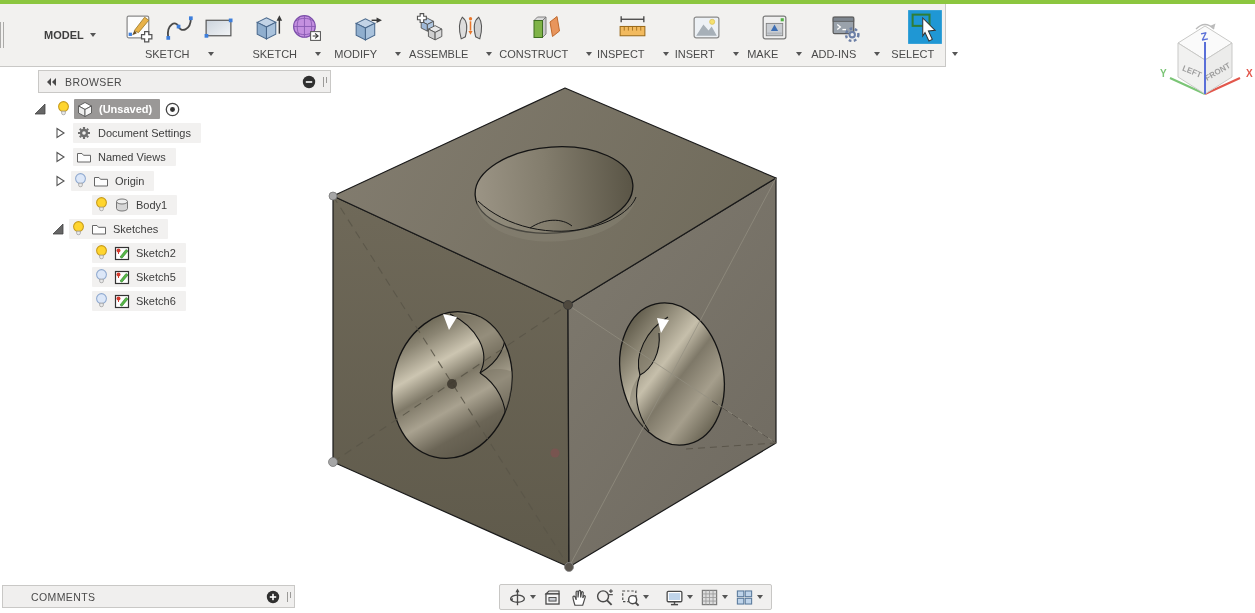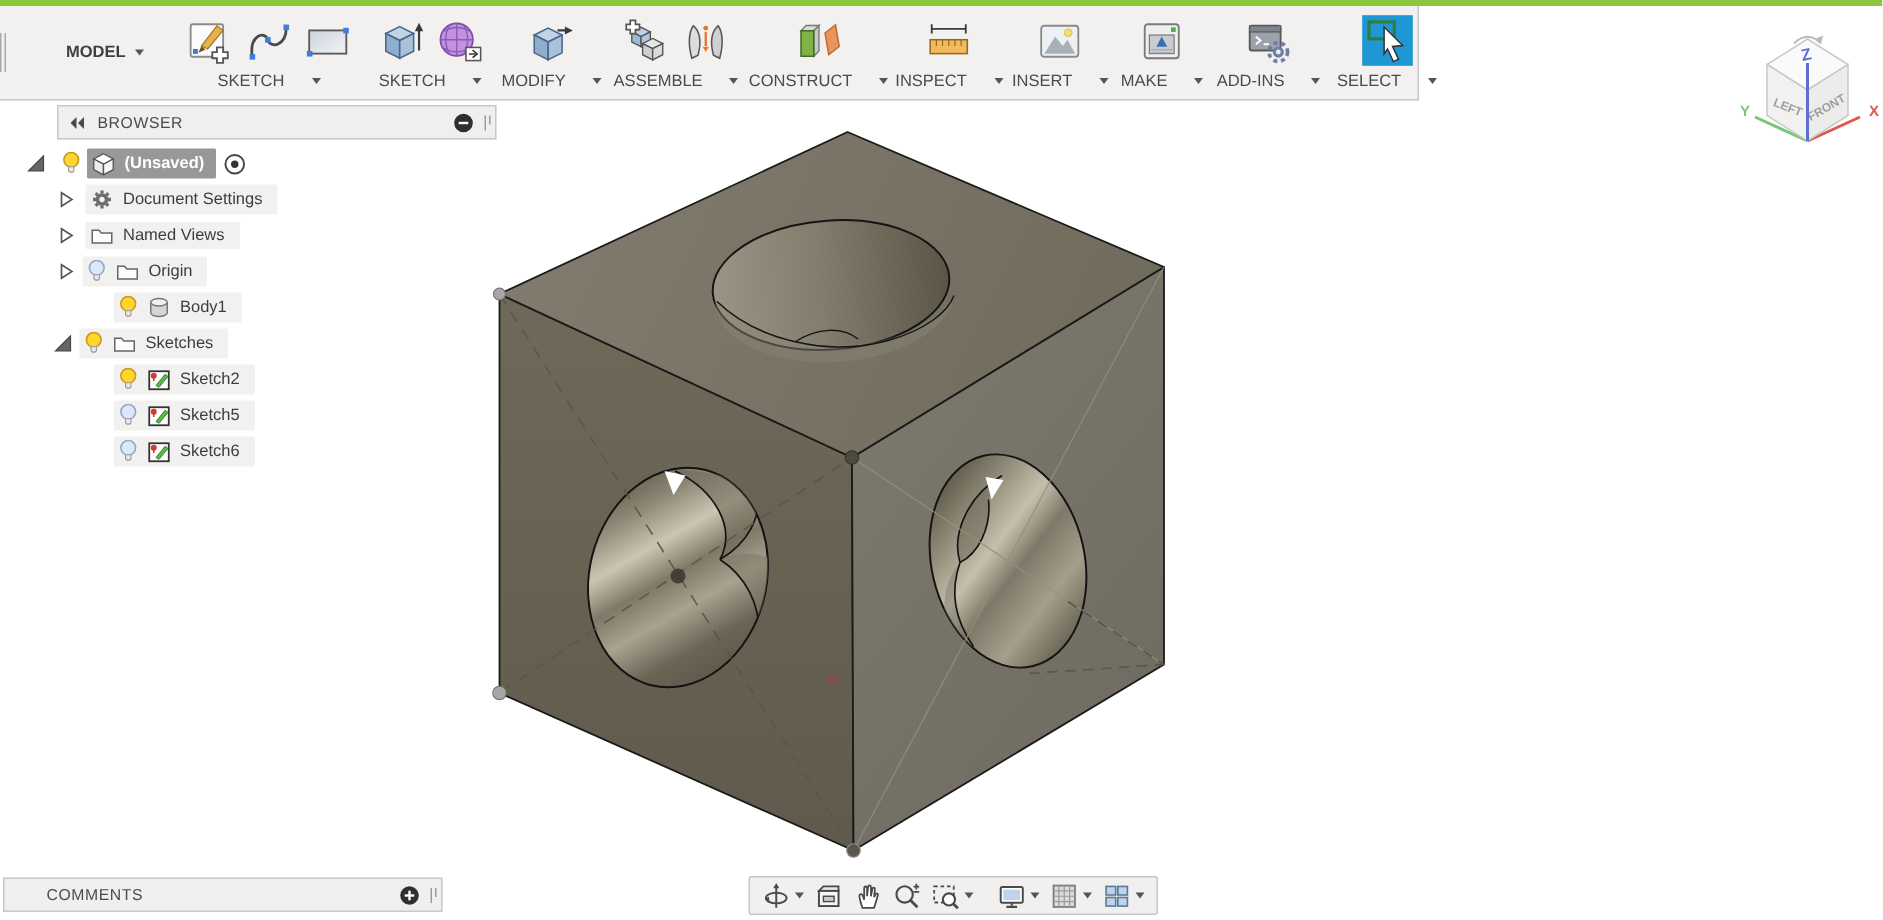--- a/index.html
+++ b/index.html
@@ -38,21 +38,21 @@
     position:absolute; height:23px; background:#F0EFEE; border:1px solid #C9C8C6;
     display:flex; align-items:center; font-size:10.5px; color:#4A4A4A; letter-spacing:.4px;
   }
   .browser-header { left:2px; top:70px; width:293px;margin-left:36px; }
   .comments-header { left:2px; top:585px; width:293px; }
   .panel-header .title { flex:1 1 auto; }
   .panel-header .hicon { display:flex; align-items:center; margin-right:7px; }
   .panel-header .hgrip { display:flex; gap:2px; margin-right:3px; }
   .panel-header .hgrip i { width:1px; height:10px; background:#9B9A98; display:block; }
 
-  .tree { position:absolute; left:0; top:97px; width:300px; }
+  .tree { position:absolute; left:16px; top:97px; width:300px; }
   .trow { display:flex; align-items:center; height:24px; font-size:11px; color:#3D3D3D; }
   .rowbg { display:flex; align-items:center; background:#F2F1F0; border-radius:1px; padding:2px 10px 2px 3px; gap:6px; }
   .rowsel { display:flex; align-items:center; background:#9A9897; color:#FFFFFF; font-weight:bold; border-radius:1px; padding:2px 8px 2px 3px; gap:6px; }
   .sp18{width:18px}.sp38{width:38px}.sp36{width:36px}.sp76{width:76px}
   .g4{width:4px}.g5{width:5px}.g7{width:7px}.g11{width:11px}
 
   
   .navbar {
     position:absolute; left:499px; top:584px; height:26px;
     background:#F1F0EF; border:1px solid #C8C7C5; border-radius:2px;

